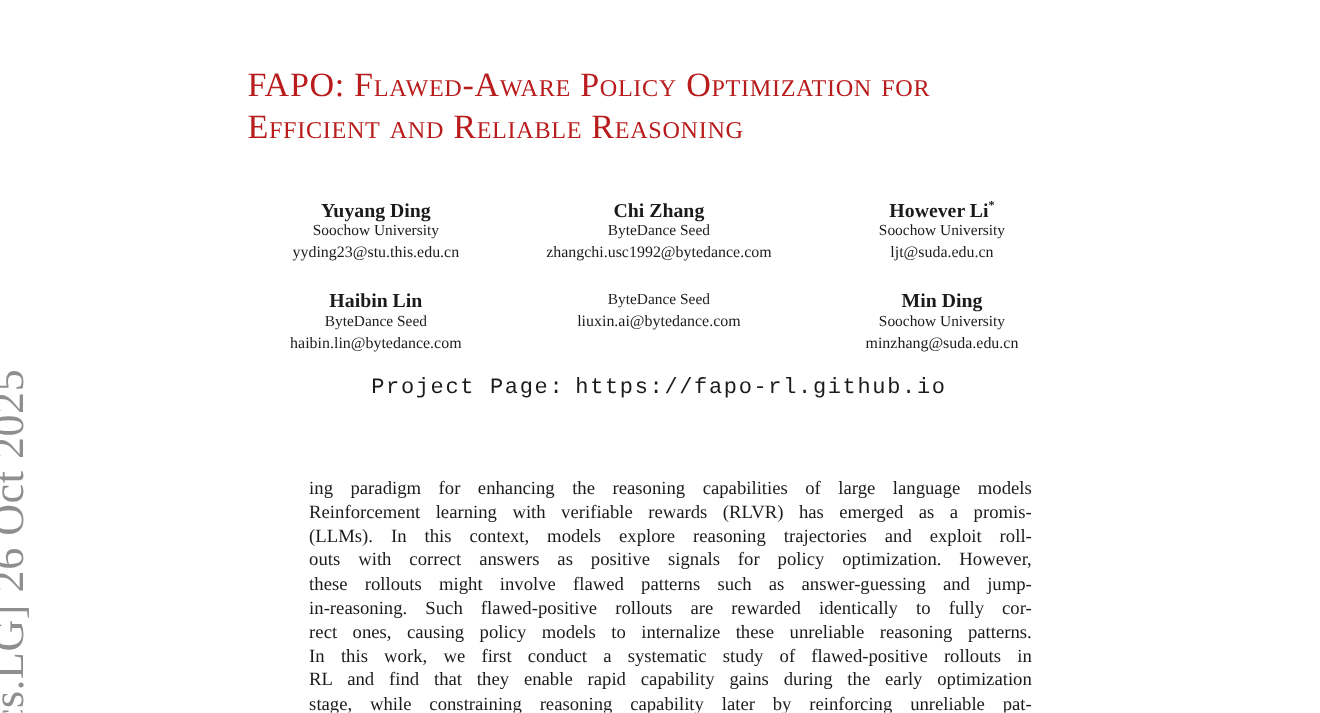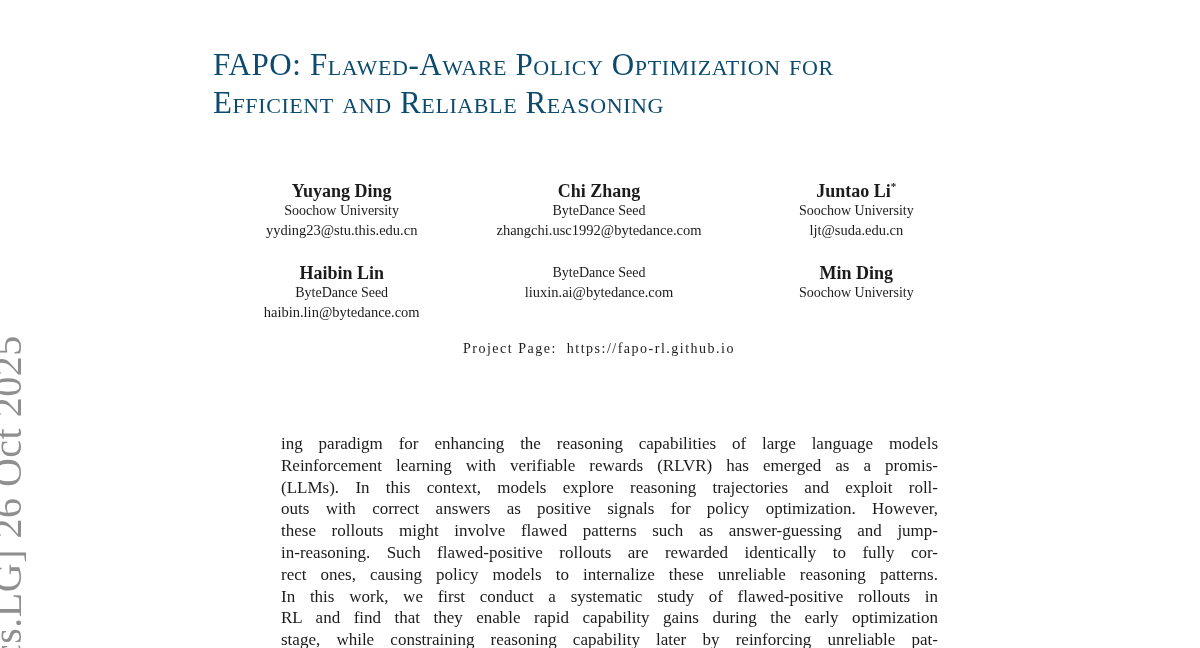--- a/index.html
+++ b/index.html
@@ -34,27 +34,27 @@
     position: absolute;
     left: 213px;
     top: 0;
     width: 772px;
     height: 648px;
   }
   .title {
     position: absolute;
     top: 46px;
     left: 0;
-    margin: 0;
+    margin: 12px;
     font-size: 31px;
     font-weight: normal;
     font-variant: small-caps;
     letter-spacing: 0.6px;
     line-height: 38px;
-    color: #0c4a6e;
+    color: #b91c1c;
   }
   .title-line { display: block; }
   .authors {
     position: absolute;
     top: 181px;
     left: 0;
     width: 100%;
     display: flex;
     flex-wrap: wrap;
   }
@@ -80,22 +80,22 @@
   .author-email {
     font-size: 14.5px;
     line-height: 19px;
   }
   .project {
     position: absolute;
     top: 341px;
     left: 0;
     width: 100%;
     text-align: center;
-    font-family: Liberation Serif, serif;
-    font-size: 14px;
+    font-family: Liberation Mono, monospace;
+    font-size: 20px;
     letter-spacing: 1.5px;
     white-space: nowrap;
   }
   .project .url { margin-left: 10px; }
   .abs-heading {
     position: absolute;
     top: 382px;
     left: 0;
     width: 100%;
     text-align: center;
@@ -139,39 +139,40 @@
         <div class="author-email">yyding23@stu.this.edu.cn</div>
       </div>
 
       <div class="author">
         <div class="author-name"><span>Chi Zhang</span><sup></sup></div>
         <div class="author-affil">ByteDance Seed</div>
         <div class="author-email">zhangchi.usc1992@bytedance.com</div>
       </div>
 
       <div class="author">
-        <div class="author-name"><span>Juntao Li</span><sup>*</sup></div>
+        <div class="author-name"><span>However Li</span><sup>*</sup></div>
         <div class="author-affil">Soochow University</div>
         <div class="author-email">ljt@suda.edu.cn</div>
       </div>
 
       <div class="author">
         <div class="author-name"><span>Haibin Lin</span><sup></sup></div>
         <div class="author-affil">ByteDance Seed</div>
         <div class="author-email">haibin.lin@bytedance.com</div>
       </div>
 
       <div class="author">
         <div class="author-affil">ByteDance Seed</div>
         <div class="author-email">liuxin.ai@bytedance.com</div>
       </div>
 
       <div class="author">
         <div class="author-name"><span>Min Ding</span><sup></sup></div>
         <div class="author-affil">Soochow University</div>
+        <div class="author-email">minzhang@suda.edu.cn</div>
       </div>
 
     </div>
 
     <div class="project">
       <span>Project Page:</span><span class="url">https://fapo-rl.github.io</span>
     </div>
 
 
     <div class="abs-body">

